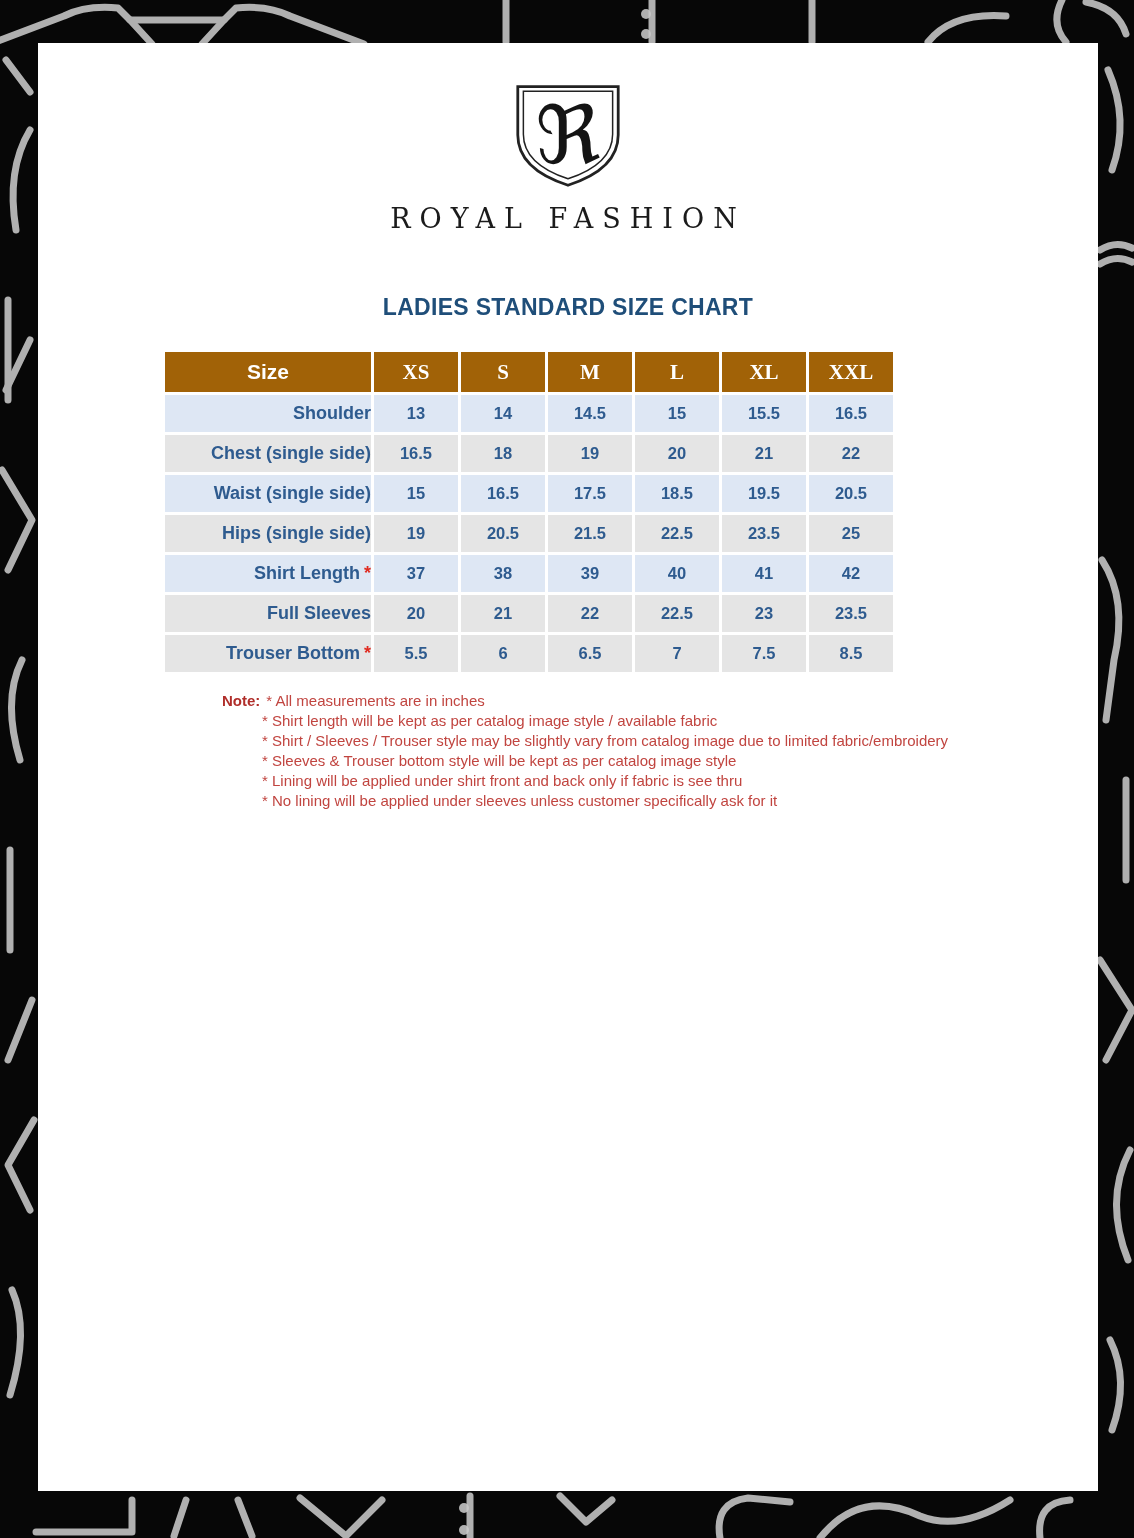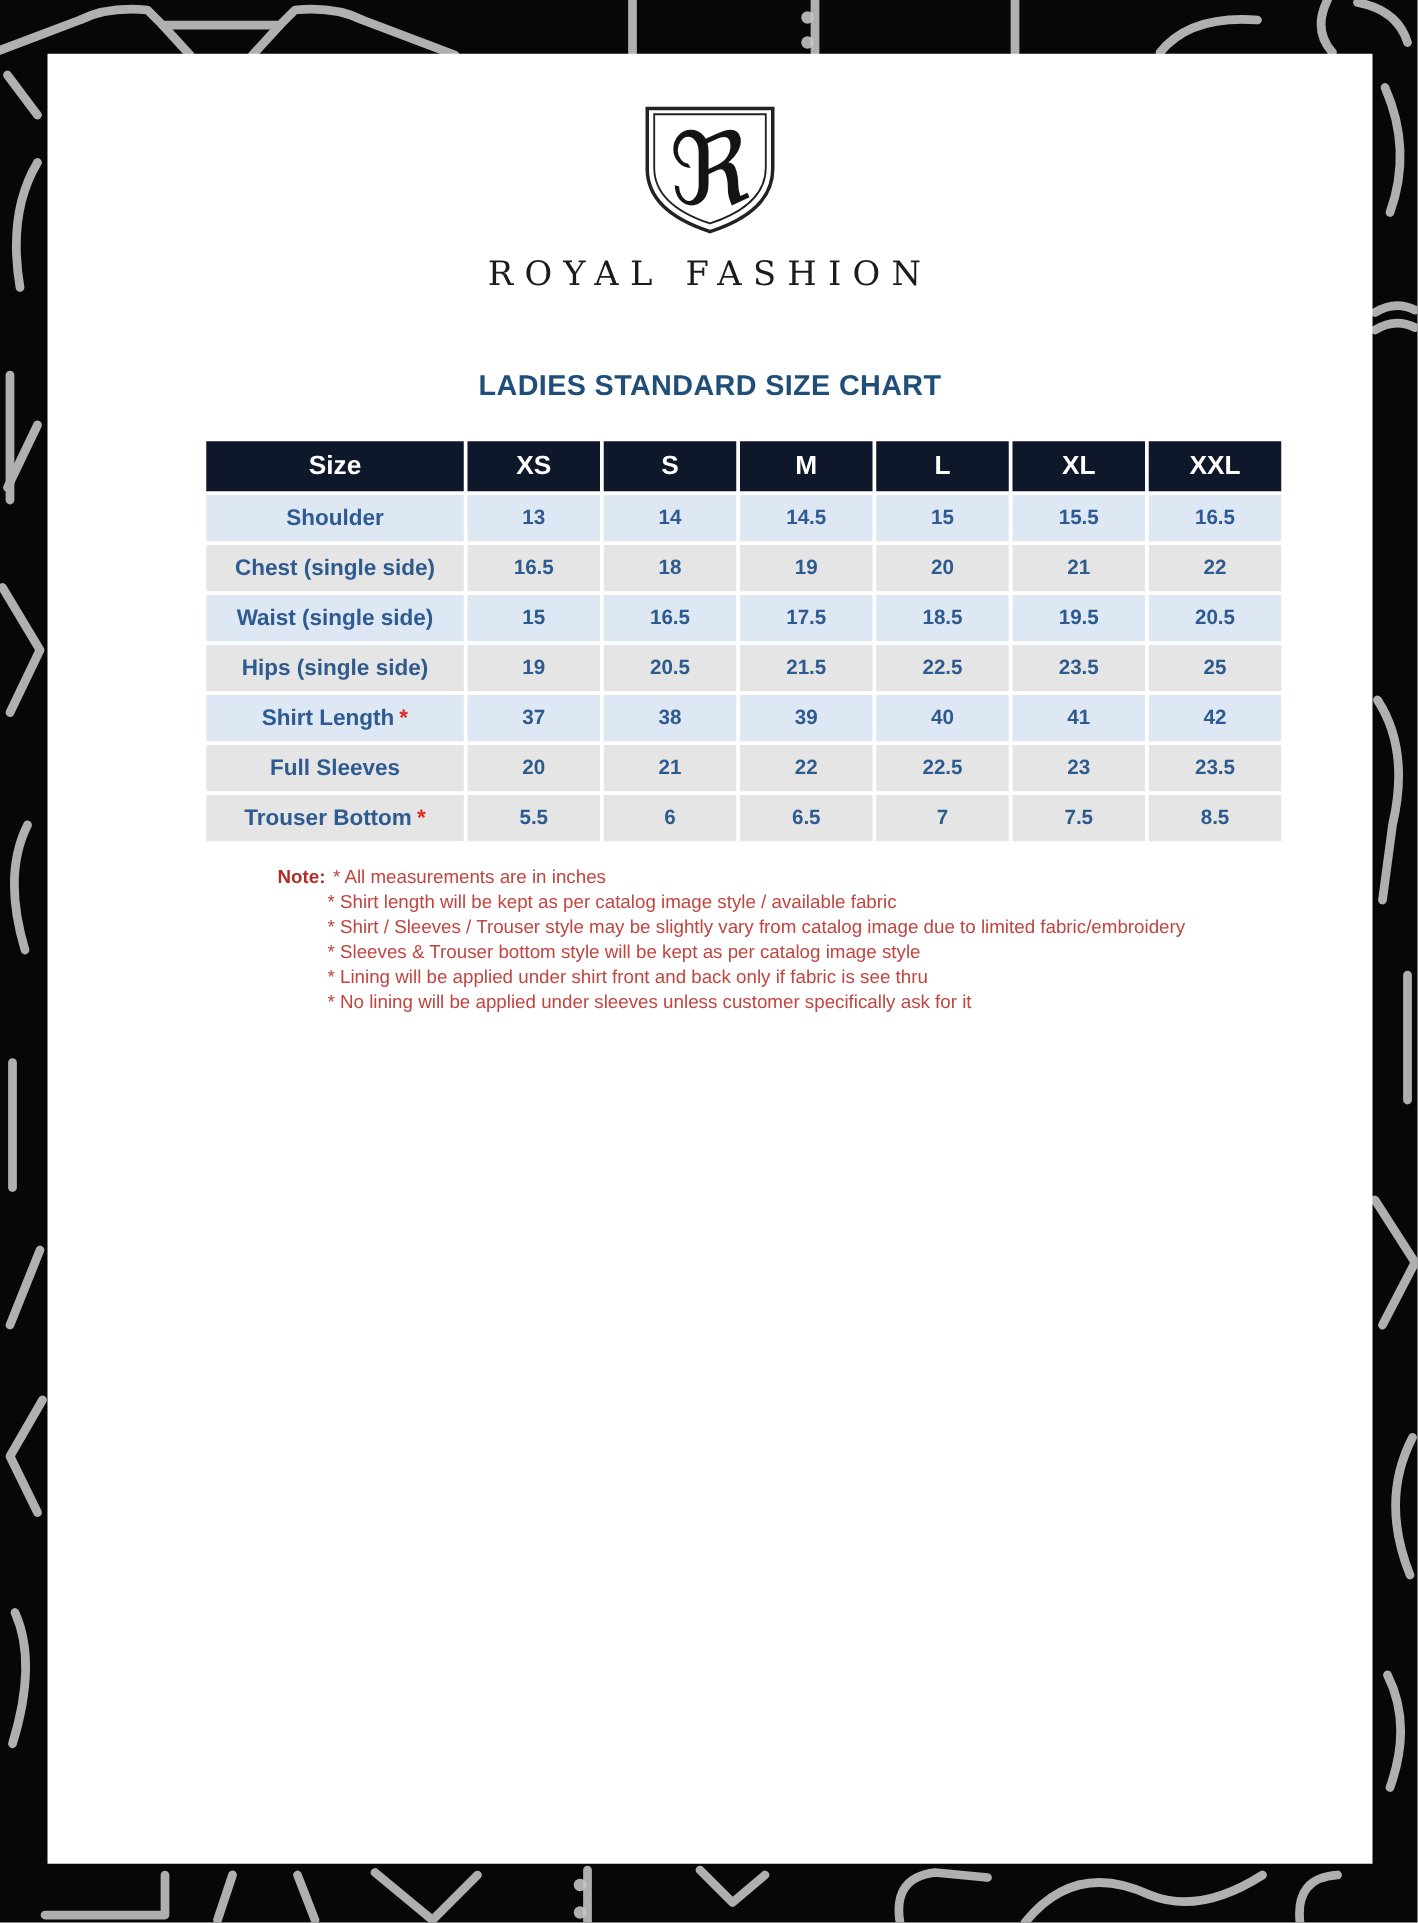--- a/index.html
+++ b/index.html
@@ -25,25 +25,25 @@
   .doc-title{
     margin-top:60px;text-align:center;
     font-size:23px;font-weight:bold;color:#1F4E79;letter-spacing:0.3px;
   }
   table.size-table{
     margin:28px 0 0 124px;
     border-collapse:separate;border-spacing:3px;
   }
   table.size-table th,table.size-table td{text-align:center;vertical-align:middle;padding:0;}
   table.size-table thead th{
-    background:#0f172a;color:#ffffff;font-size:21px;font-weight:bold;height:40px;
+    background:#a16207;color:#ffffff;font-size:21px;font-weight:bold;height:40px;
   }
   table.size-table thead th.label-col{width:206px;}
-  table.size-table thead th:not(.label-col){width:106px;}
-  table.size-table tbody th{font-size:18px;font-weight:bold;color:#2E5B8F;height:37px;}
+  table.size-table thead th:not(.label-col){width:84px;font-family:Liberation Serif, serif;}
+  table.size-table tbody th{font-size:18px;font-weight:bold;color:#2E5B8F;height:37px;text-align:right;}
   table.size-table tbody td{font-size:16.5px;font-weight:bold;color:#2E5B8F;}
   tr.row-blue th,tr.row-blue td{background:#DEE7F4;}
   tr.row-white th,tr.row-white td{background:#e5e5e5;}
   .star{color:#E02B20;margin-left:4px;font-weight:bold;}
   .notes{
     margin:16px 0 0 184px;
     color:#C14540;font-size:15px;line-height:20px;
   }
   .note-label{font-weight:bold;color:#B02E2A;margin-right:6px;}
   .note-item-follow{padding-left:40px;}

